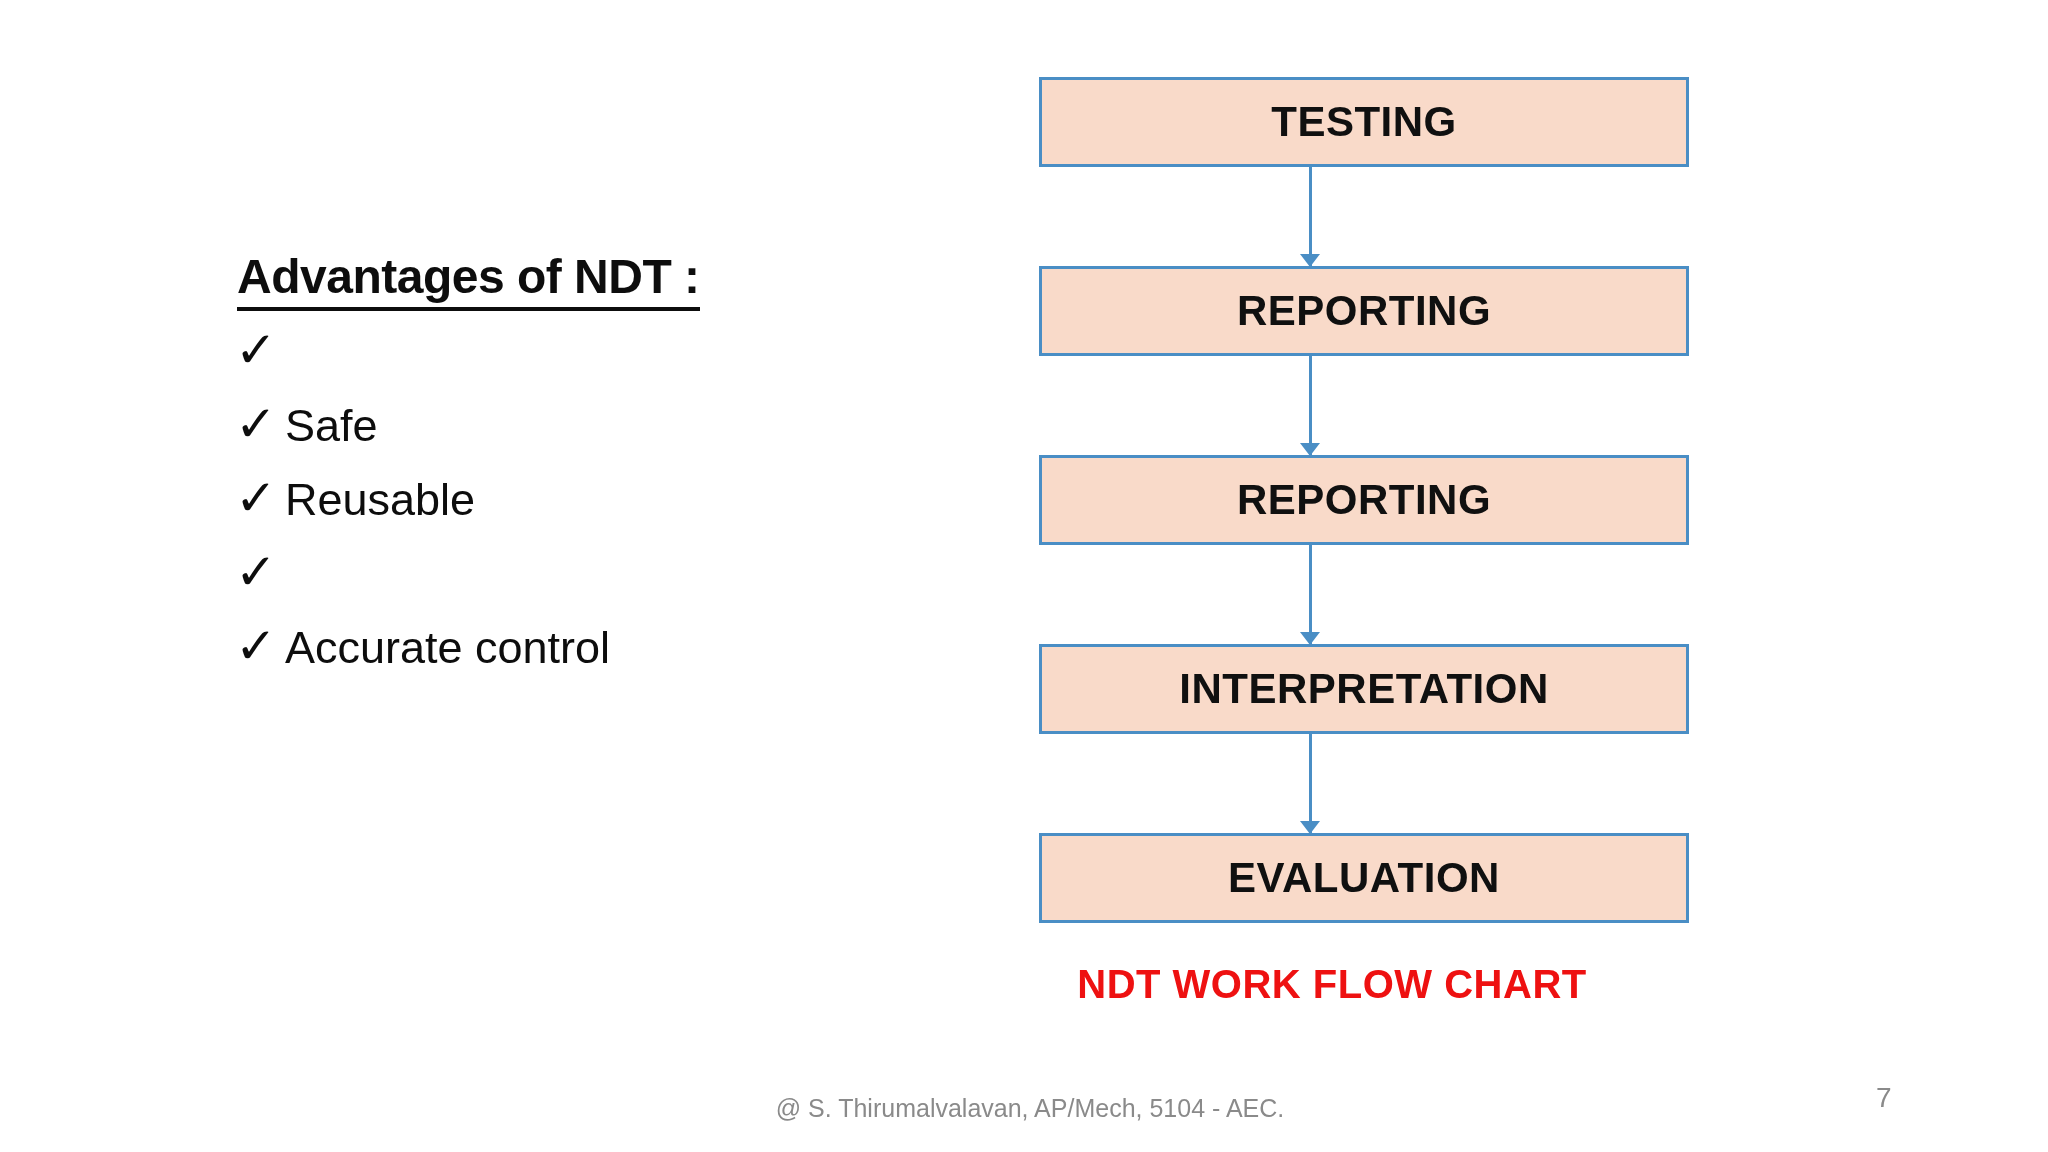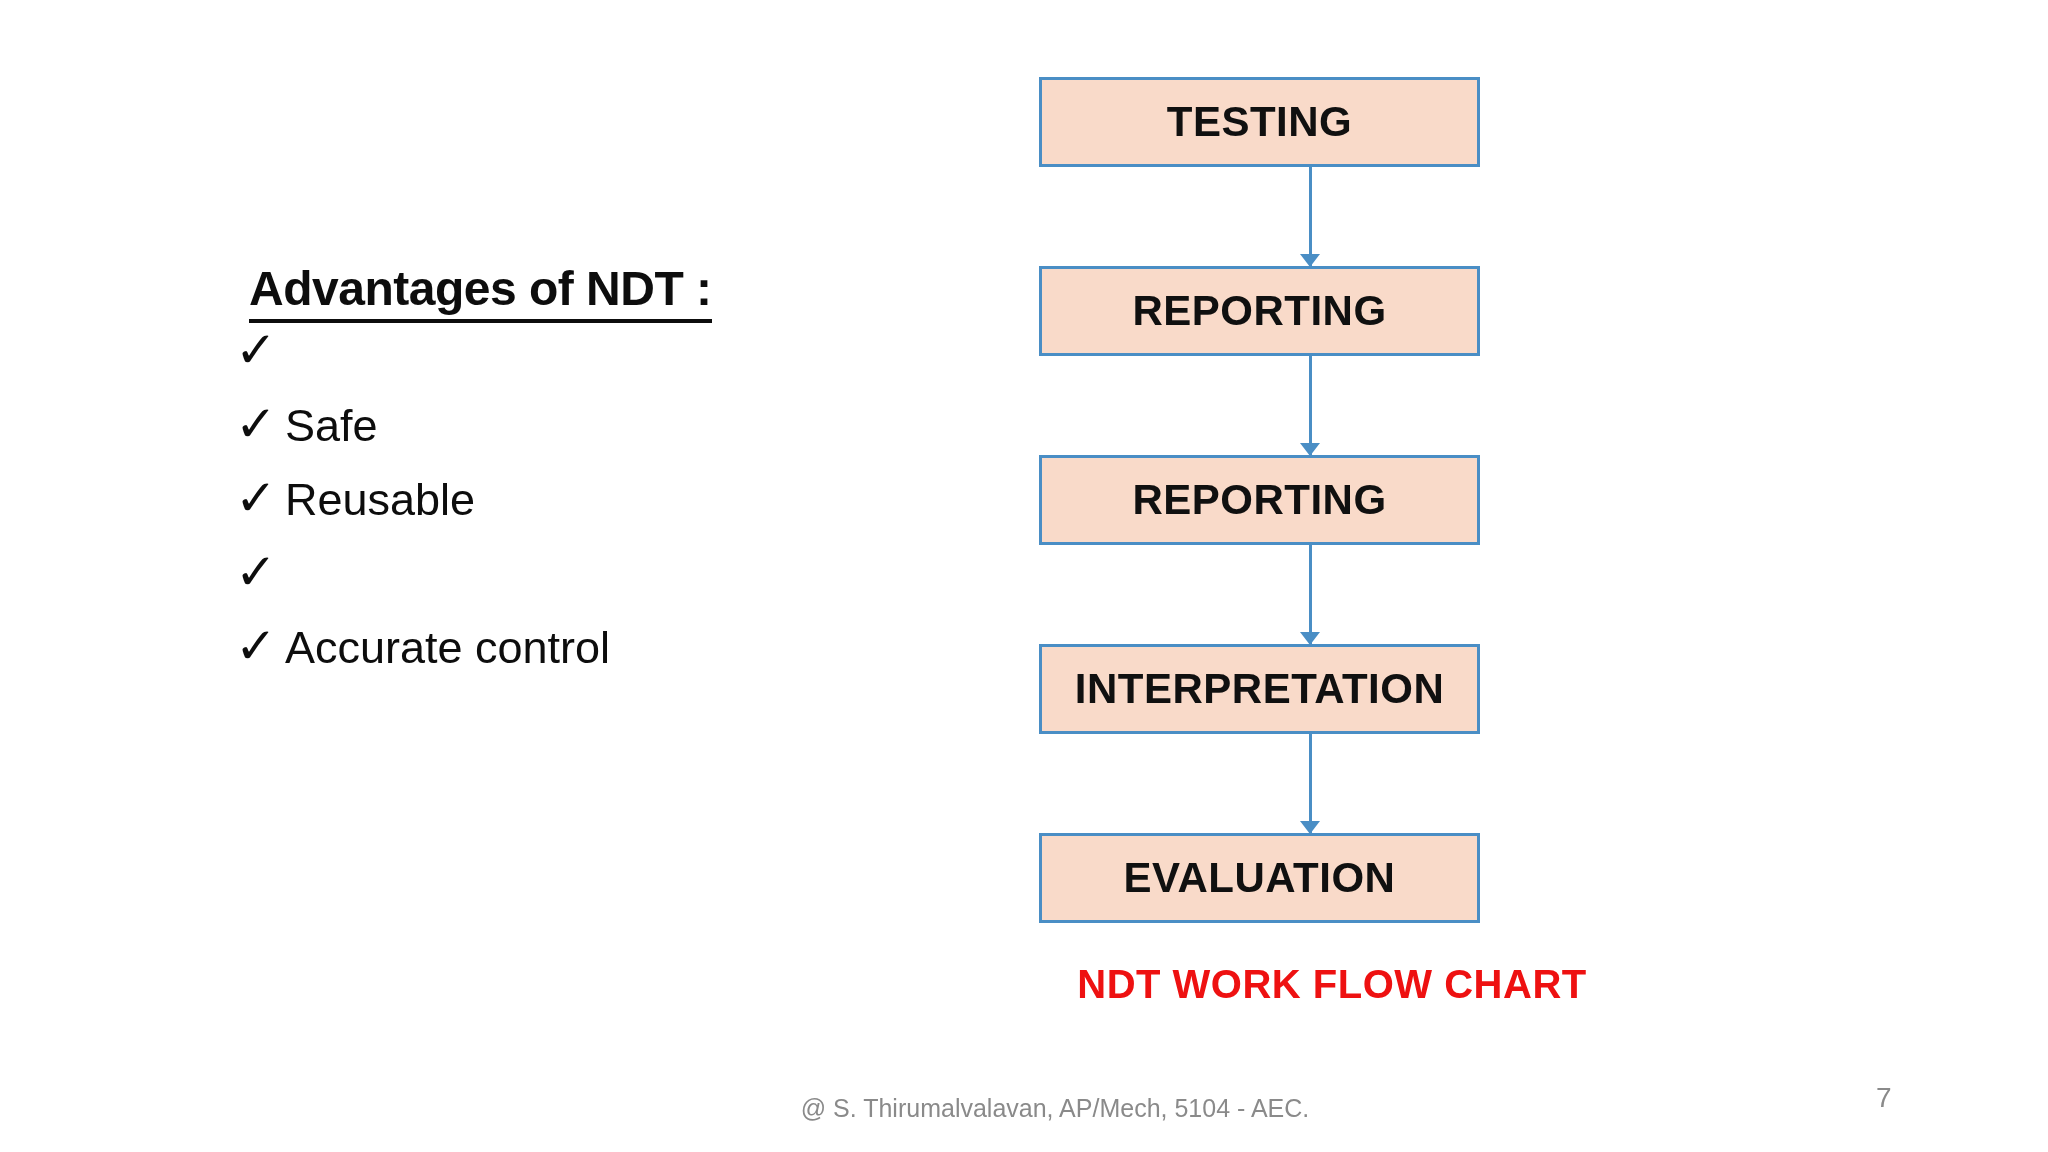--- a/index.html
+++ b/index.html
@@ -23,21 +23,21 @@
 
   
   .advantages {
     position: absolute;
     left: 233px;
     top: 248px;
     width: 620px;
   }
   .adv-title {
     display: inline-block;
-    margin: 16px;
+    margin: 4px;
     font-size: 48px;
     font-weight: bold;
     letter-spacing: -0.5px;
     color: var(--text-black, #0d0d0d);
     border-bottom: 4px solid var(--text-black, #0d0d0d);
     padding-bottom: 5px;
     line-height: 1.05;
     white-space: nowrap;
   }
   .adv-list {
@@ -61,21 +61,21 @@
     line-height: 1;
     margin-right: 8px;
     font-weight: normal;
     transform: translateY(-2px);
   }
 
   
   .flow-box {
     position: absolute;
     left: 1039px;
-    width: 441px;
+    width: 650px;
     height: 90px;
     box-sizing: border-box;
     background: var(--box-fill, #f9dac9);
     border: 3px solid var(--box-border, #4a8ec5);
     display: flex;
     align-items: center;
     justify-content: center;
     font-size: 42px;
     font-weight: bold;
     letter-spacing: 0.5px;
@@ -114,21 +114,20 @@
 
   
   .footer-credit {
     position: absolute;
     left: 1030px;
     top: 1094px;
     transform: translateX(-50%);
     font-size: 25px;
     color: var(--footer-gray, #8a8a8a);
     white-space: nowrap;
-    margin-left: 25px;
   }
   .page-number {
     position: absolute;
     left: 1876px;
     top: 1082px;
     font-size: 28px;
     color: var(--footer-gray, #8a8a8a);
   }
 </style>
 </head>

